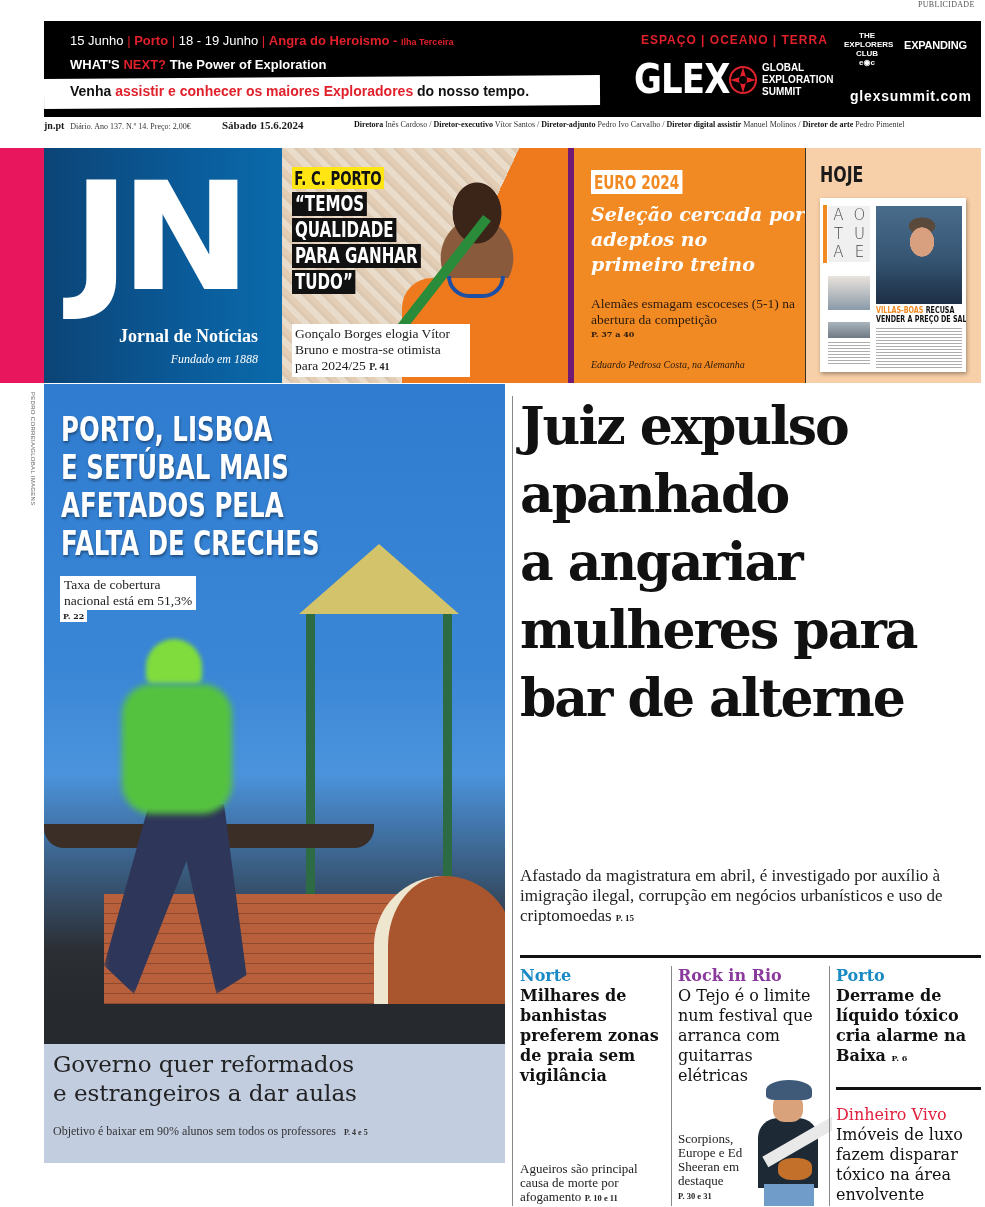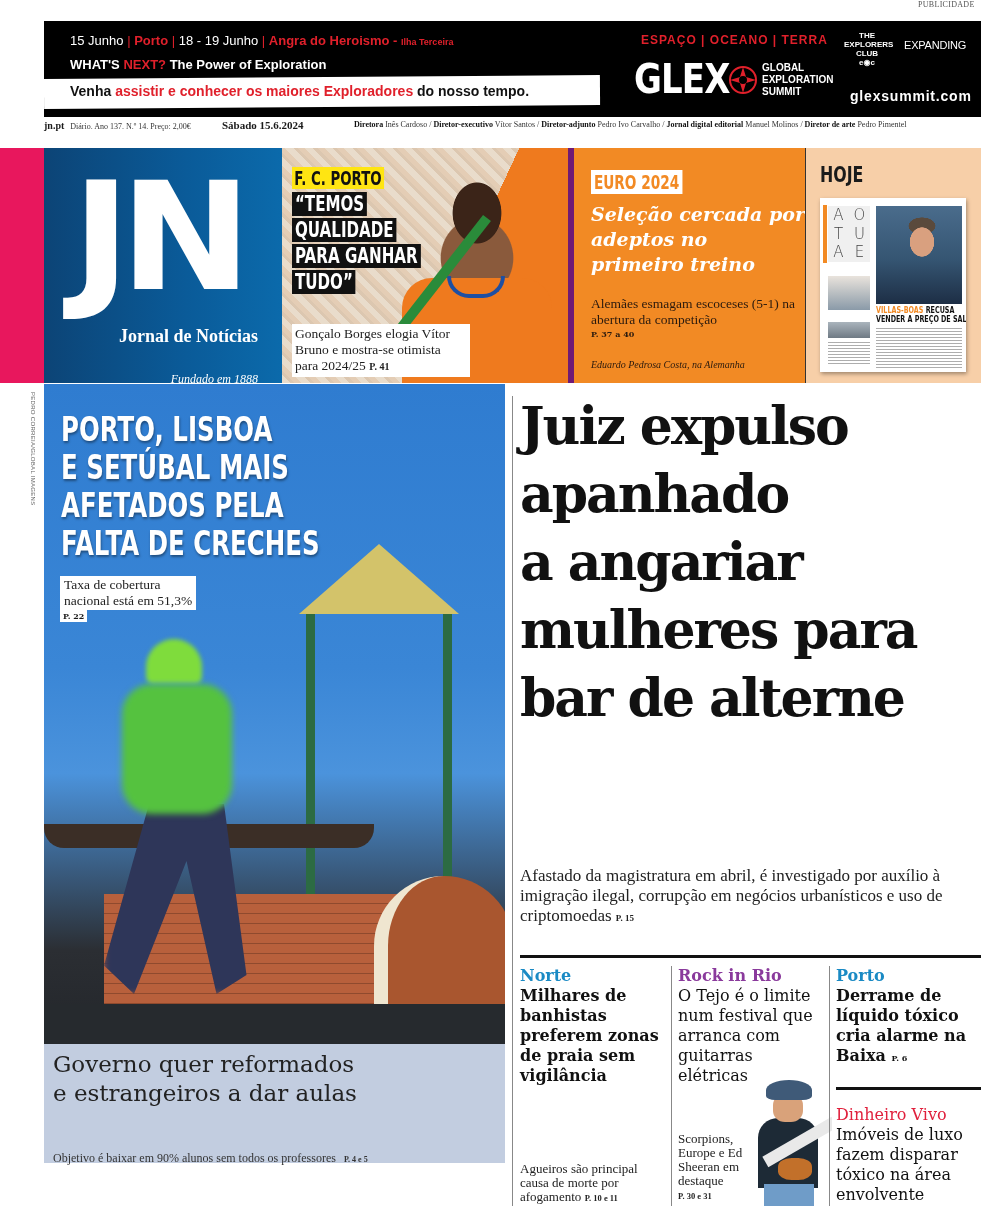--- a/index.html
+++ b/index.html
@@ -17,37 +17,37 @@
   .ad .small-red { color: #e0202b; font-size: 9px; font-weight: bold; }
   .ad .row2 { position: absolute; left: 26px; top: 36px; font-size: 13px; font-weight: bold; white-space: nowrap; }
   .ad .strip { position: absolute; left: 0; top: 56px; width: 556px; height: 30px; background: #fff; transform: rotate(-0.4deg); }
   .ad .row3 { position: absolute; left: 26px; top: 62px; font-size: 14px; font-weight: bold; color: #111; white-space: nowrap; }
   .ad .row3 .r { color: #e0202b; }
   .ad .cats { position: absolute; left: 597px; top: 12px; font-size: 12px; color: #e0202b; font-weight: bold; letter-spacing: 1px; white-space: nowrap; }
   .ad .glex { position: absolute; left: 590px; top: 38px; font-size: 40px; font-weight: bold; letter-spacing: -1px; line-height: 40px; font-family: "DejaVu Sans", sans-serif; transform: scaleX(.85); transform-origin: left; }
   .ad .compass { position: absolute; left: 684px; top: 44px; width: 30px; height: 30px; }
   .ad .summit { position: absolute; left: 718px; top: 41px; font-size: 10px; font-weight: bold; line-height: 12px; }
   .ad .club { position: absolute; left: 800px; top: 10px; font-size: 8px; font-weight: bold; line-height: 9px; text-align: center; width: 46px; }
-  .ad .expanding { position: absolute; left: 860px; top: 18px; font-size: 11px; font-weight: normal; letter-spacing: -.2px; }
+  .ad .expanding { position: absolute; left: 860px; top: 18px; font-size: 11px; font-weight: bold; letter-spacing: -.2px; }
   .ad .url { position: absolute; left: 806px; top: 67px; font-size: 14px; font-weight: bold; letter-spacing: .8px; }
 
   
   .meta { left: 44px; top: 120px; width: 937px; height: 14px; font-size: 8px; white-space: nowrap; font-family: "Liberation Serif", serif; }
   .meta .site { font-weight: bold; font-size: 10px; }
   .meta .info { color: #333; margin-left: 4px; }
   .meta .date { position: absolute; left: 178px; top: -1px; font-weight: bold; font-size: 11px; }
   .meta .staff { position: absolute; left: 310px; top: 0; font-size: 8px; color: #333; }
   .meta .staff b { color: #111; }
 
   
   .pink-bar { left: 0; top: 148px; width: 44px; height: 235px; background: #e8175d; }
   .logo-box { left: 44px; top: 148px; width: 238px; height: 235px; background: linear-gradient(90deg,#0c4476 0%,#0a5b99 60%,#0b6aab 100%); color: #fff; }
   .logo-jn { position: absolute; left: 28px; top: 14px; font-family: "DejaVu Sans", sans-serif; font-weight: bold; font-size: 150px; line-height: 150px; letter-spacing: -10px; transform: scaleX(1.05); transform-origin: left; }
   .logo-name { position: absolute; right: 24px; top: 178px; font-size: 18px; font-weight: bold; font-family: "Liberation Serif", serif; }
-  .logo-founded { position: absolute; right: 24px; top: 204px; font-size: 12px; font-style: italic; font-family: "Liberation Serif", serif; margin-top: 20px; }
+  .logo-founded { position: absolute; right: 24px; top: 204px; font-size: 12px; font-style: italic; font-family: "Liberation Serif", serif; }
 
   .fcp { left: 282px; top: 148px; width: 286px; height: 235px; overflow: hidden;
          background:
            radial-gradient(ellipse 40px 50px at 195px 65px, #3b2418 0 60%, transparent 62%),
            radial-gradient(ellipse 55px 60px at 195px 110px, #8a5a3c 0 65%, transparent 67%),
            linear-gradient(115deg, transparent 0 60%, #ef7a1e 60% 100%),
            repeating-linear-gradient(45deg,#e9dccb 0 6px,#dcc7b0 6px 9px,#e4cdb5 9px 14px);
        }
   .fcp .shirt { position: absolute; left: 120px; top: 130px; width: 150px; height: 105px; background: #ef7a1e; border-radius: 30px 30px 0 0; }
   .fcp .shirt::before { content: ""; position: absolute; left: 45px; top: -2px; width: 50px; height: 18px; border: 4px solid #1e4fa2; border-top: none; border-radius: 0 0 30px 30px; }
@@ -91,21 +91,21 @@
   .photo-story .kid-hat { position: absolute; left: 102px; top: 255px; width: 56px; height: 44px; background: #7fdc3c; border-radius: 28px 28px 6px 6px; filter: blur(2px); }
   .photo-story .kid-body { position: absolute; left: 78px; top: 300px; width: 110px; height: 130px; background: #55c23f; border-radius: 30px; filter: blur(3px); }
   .photo-story .kid-legs { position: absolute; left: 60px; top: 420px; width: 150px; height: 190px; background: #2e3659; clip-path: polygon(30% 0,80% 0,95% 90%,75% 100%,55% 30%,20% 100%,0 85%); filter: blur(3px); }
 
   .photo-story .head { position: absolute; left: 17px; top: 26px; width: 420px; color: #fff; font-family: "DejaVu Sans", sans-serif; font-weight: bold; font-size: 34px; line-height: 38px; text-shadow: 1px 2px 3px rgba(0,0,0,.4); transform: scaleX(.72); transform-origin: left; }
   .photo-story .sub { position: absolute; left: 16px; top: 192px; background: #fff; color: #222; font-family: "Liberation Serif", serif; font-size: 13.5px; line-height: 16px; padding: 1px 4px; }
   .photo-story .pg { position: absolute; left: 16px; top: 226px; background: #fff; font-size: 8px; font-weight: bold; padding: 1px 3px; }
 
   .gov { left: 44px; top: 1044px; width: 461px; height: 119px; background: #c2cde0; }
   .gov .head { position: absolute; left: 9px; top: 6px; font-family: "DejaVu Serif", serif; font-size: 23px; line-height: 29px; color: #222; }
-  .gov .sub { position: absolute; left: 9px; top: 80px; font-family: "Liberation Serif", serif; font-size: 12px; color: #333; white-space: nowrap; margin-top: 27px; }
+  .gov .sub { position: absolute; left: 9px; top: 80px; font-family: "Liberation Serif", serif; font-size: 12px; color: #333; white-space: nowrap; }
   .gov .sub b { font-size: 8px; margin-left: 8px; }
 
   
   .vrule { left: 512px; top: 396px; width: 1px; height: 810px; background: #888; }
   .main-head { left: 520px; top: 392px; width: 465px; font-family: "DejaVu Serif", serif; font-weight: bold; font-size: 52px; line-height: 68px; letter-spacing: -2px; color: #111; }
   .main-sub { left: 520px; top: 866px; width: 460px; font-family: "Liberation Serif", serif; font-size: 17px; line-height: 20px; color: #222; }
   .main-sub b { font-size: 9px; }
   .hrule-thick { left: 520px; top: 955px; width: 461px; height: 3px; background: #111; }
 
   
@@ -180,21 +180,21 @@
 </div>
 
 <div class="abs meta">
   <span class="site">jn.pt</span>
   <span class="info">Diário. Ano 137. N.º 14. Preço: 2,00€</span>
   <span class="date">Sábado 15.6.2024</span>
   <span class="staff">
     <b>Diretora</b> <span>Inês Cardoso</span> /
     <b>Diretor-executivo</b> <span>Vítor Santos</span> /
     <b>Diretor-adjunto</b> <span>Pedro Ivo Carvalho</span> /
-    <b>Jornal digital editorial</b> <span>Manuel Molinos</span> /
+    <b>Diretor digital assistir</b> <span>Manuel Molinos</span> /
     <b>Diretor de arte</b> <span>Pedro Pimentel</span>
   </span>
 </div>
 
 <div class="abs pink-bar"></div>
 <div class="abs logo-box">
   <div class="logo-jn">JN</div>
   <div class="logo-name">Jornal de Notícias</div>
   <div class="logo-founded">Fundado em 1888</div>
 </div>

